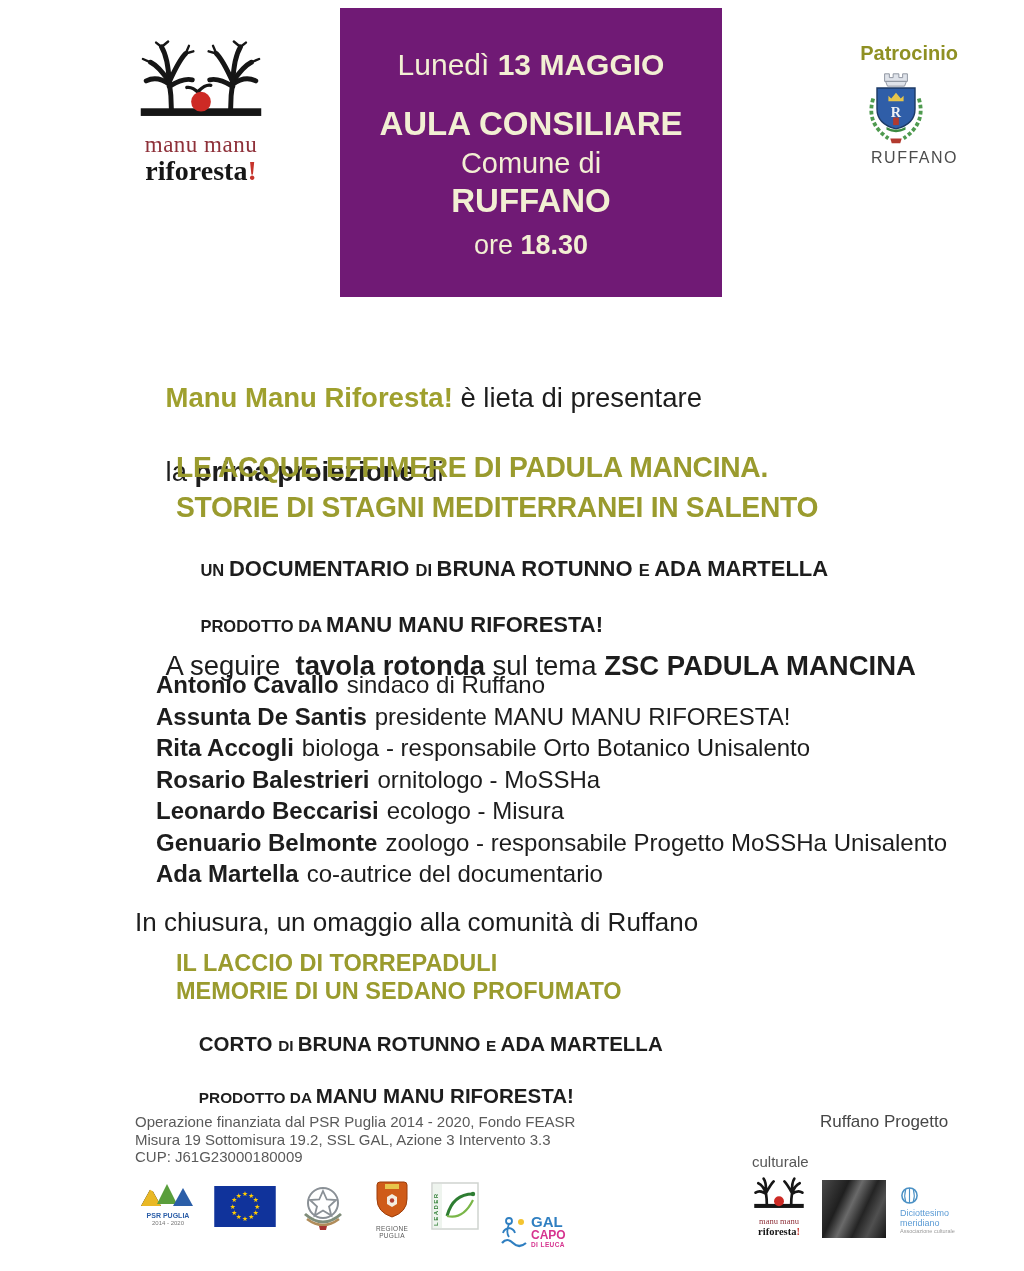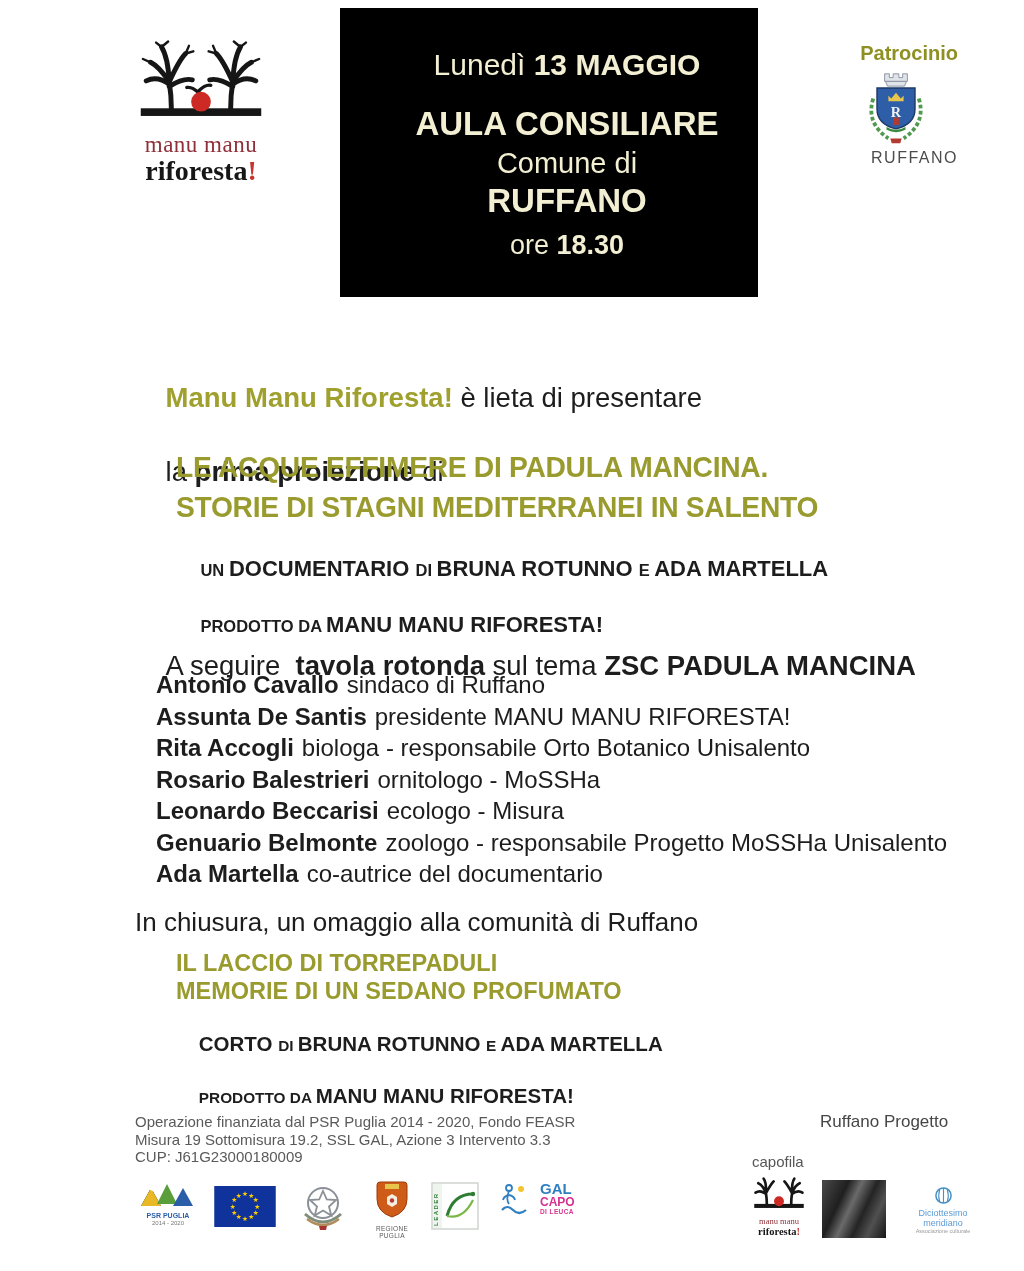--- a/index.html
+++ b/index.html
@@ -6,21 +6,21 @@
   .flyer{position:relative;width:1024px;height:1271px;background:#ffffff;overflow:hidden;
          font-family:"Liberation Sans",sans-serif;color:#1d1d1d;}
   .abs{position:absolute;}
 
   
   .logo-wrap{left:128px;top:36px;width:146px;text-align:center;}
   .logo-text1{font-family:"Liberation Serif",serif;font-size:23px;line-height:24px;color:#8e3039;letter-spacing:.5px;margin-top:1px;}
   .logo-text2{font-family:"Liberation Serif",serif;font-size:28px;line-height:28px;font-weight:bold;color:#161616;}
   .logo-excl{color:#c6342c;}
 
-  .event-box{left:340px;top:8px;width:382px;height:289px;background:#000000;color:#f2efd3;text-align:center;padding-left:36px;}
+  .event-box{left:340px;top:8px;width:382px;height:289px;background:#701a75;color:#f2efd3;text-align:center;}
   .eb-line1{margin-top:38px;font-size:30px;line-height:38px;}
   .eb-line2{margin-top:20px;font-size:33px;line-height:40px;font-weight:bold;}
   .eb-line3{margin-top:2px;font-size:29px;line-height:34px;}
   .eb-line4{margin-top:1px;font-size:33px;line-height:40px;font-weight:bold;}
   .eb-line5{margin-top:7px;font-size:27px;line-height:34px;}
   .eb-line1 b,.eb-line5 b{font-weight:bold;}
 
   .patrocinio{left:834px;top:42px;width:124px;text-align:right;}
   .patrocinio-label{font-size:20px;font-weight:bold;color:#8f9023;}
   .patrocinio-muni{font-size:16px;letter-spacing:1.5px;color:#4c4c4c;margin-top:3px;}
@@ -42,31 +42,31 @@
 
   
   .funding{left:135px;top:1113px;font-size:15px;line-height:17.5px;color:#5a5a5a;}
   .partner-label{left:820px;top:1112px;font-size:17px;color:#464646;}
   .capofila-label{left:752px;top:1153px;font-size:15px;color:#565656;}
 
   .logo-item{position:absolute;}
   .psr-text{font-size:7px;font-weight:bold;color:#2b5ea8;text-align:center;line-height:8px;}
   .psr-years{font-size:6px;color:#777;text-align:center;line-height:7px;}
   .regione-text{font-size:6.5px;color:#5a5a5a;text-align:center;letter-spacing:.3px;margin-top:1px;}
-  .gal-wrap{display:flex;gap:12px;}
+  .gal-wrap{display:flex;gap:3px;margin-top:33px;}
   .gal-t1{font-size:15px;line-height:14px;font-weight:bold;color:#2f7fc1;}
   .gal-t2{font-size:12px;line-height:12px;font-weight:bold;color:#d6338f;}
   .gal-t3{font-size:6.5px;line-height:8px;font-weight:bold;color:#d6338f;letter-spacing:.4px;}
 
   .mmr-small{text-align:center;width:58px;}
   .mmr-s1{font-family:"Liberation Serif",serif;font-size:8.5px;line-height:9px;color:#8e3039;}
   .mmr-s2{font-family:"Liberation Serif",serif;font-size:10.5px;line-height:11px;font-weight:bold;color:#161616;}
   .photo-logo{width:64px;height:58px;background:
      linear-gradient(115deg,#4a4a4a 0%,#1f1f1f 30%,#6a6a6a 45%,#242424 62%,#505050 78%,#161616 100%);}
-  .dic-wrap{width:86px;text-align:center;}
+  .dic-wrap{width:86px;text-align:left;}
   .dic-text{font-size:9px;line-height:9.5px;color:#5b9bd5;}
   .dic-sub{font-size:5.5px;line-height:7px;color:#9a9a9a;}
 </style>
 </head>
 <body>
 
 <div class="flyer">
 
   <div class="abs logo-wrap">
     <svg viewBox="0 0 120 84" width="132" height="92">
@@ -166,21 +166,21 @@
     <span class="sc">PRODOTTO DA </span><span>MANU MANU RIFORESTA!</span>
   </div>
 
   <div class="abs funding">
     <div>Operazione finanziata dal PSR Puglia 2014 - 2020, Fondo FEASR</div>
     <div>Misura 19 Sottomisura 19.2, SSL GAL, Azione 3 Intervento 3.3</div>
     <div>CUP: J61G23000180009</div>
   </div>
 
   <div class="abs partner-label">Ruffano Progetto</div>
-  <div class="abs capofila-label">capofila</div>
+  <div class="abs capofila-label">culturale</div>
 
   <div class="logo-item" style="left:133px;top:1182px;width:70px;">
     <svg viewBox="0 0 68 26" width="68" height="26">
       <path d="M8,24 L18,6 L28,24 Z" fill="#e9b center"></path>
       <path d="M8,24 L18,6 L28,24 Z" fill="#e9b825"></path>
       <path d="M24,22 L34,2 L44,22 Z" fill="#5a9e3c"></path>
       <path d="M40,24 L50,6 L60,24 Z" fill="#2b5ea8"></path>
       <rect x="15" y="5" width="6" height="3" fill="#fff" transform="rotate(28 18 6)"></rect>
     </svg>
     <div class="psr-text">PSR PUGLIA</div>

